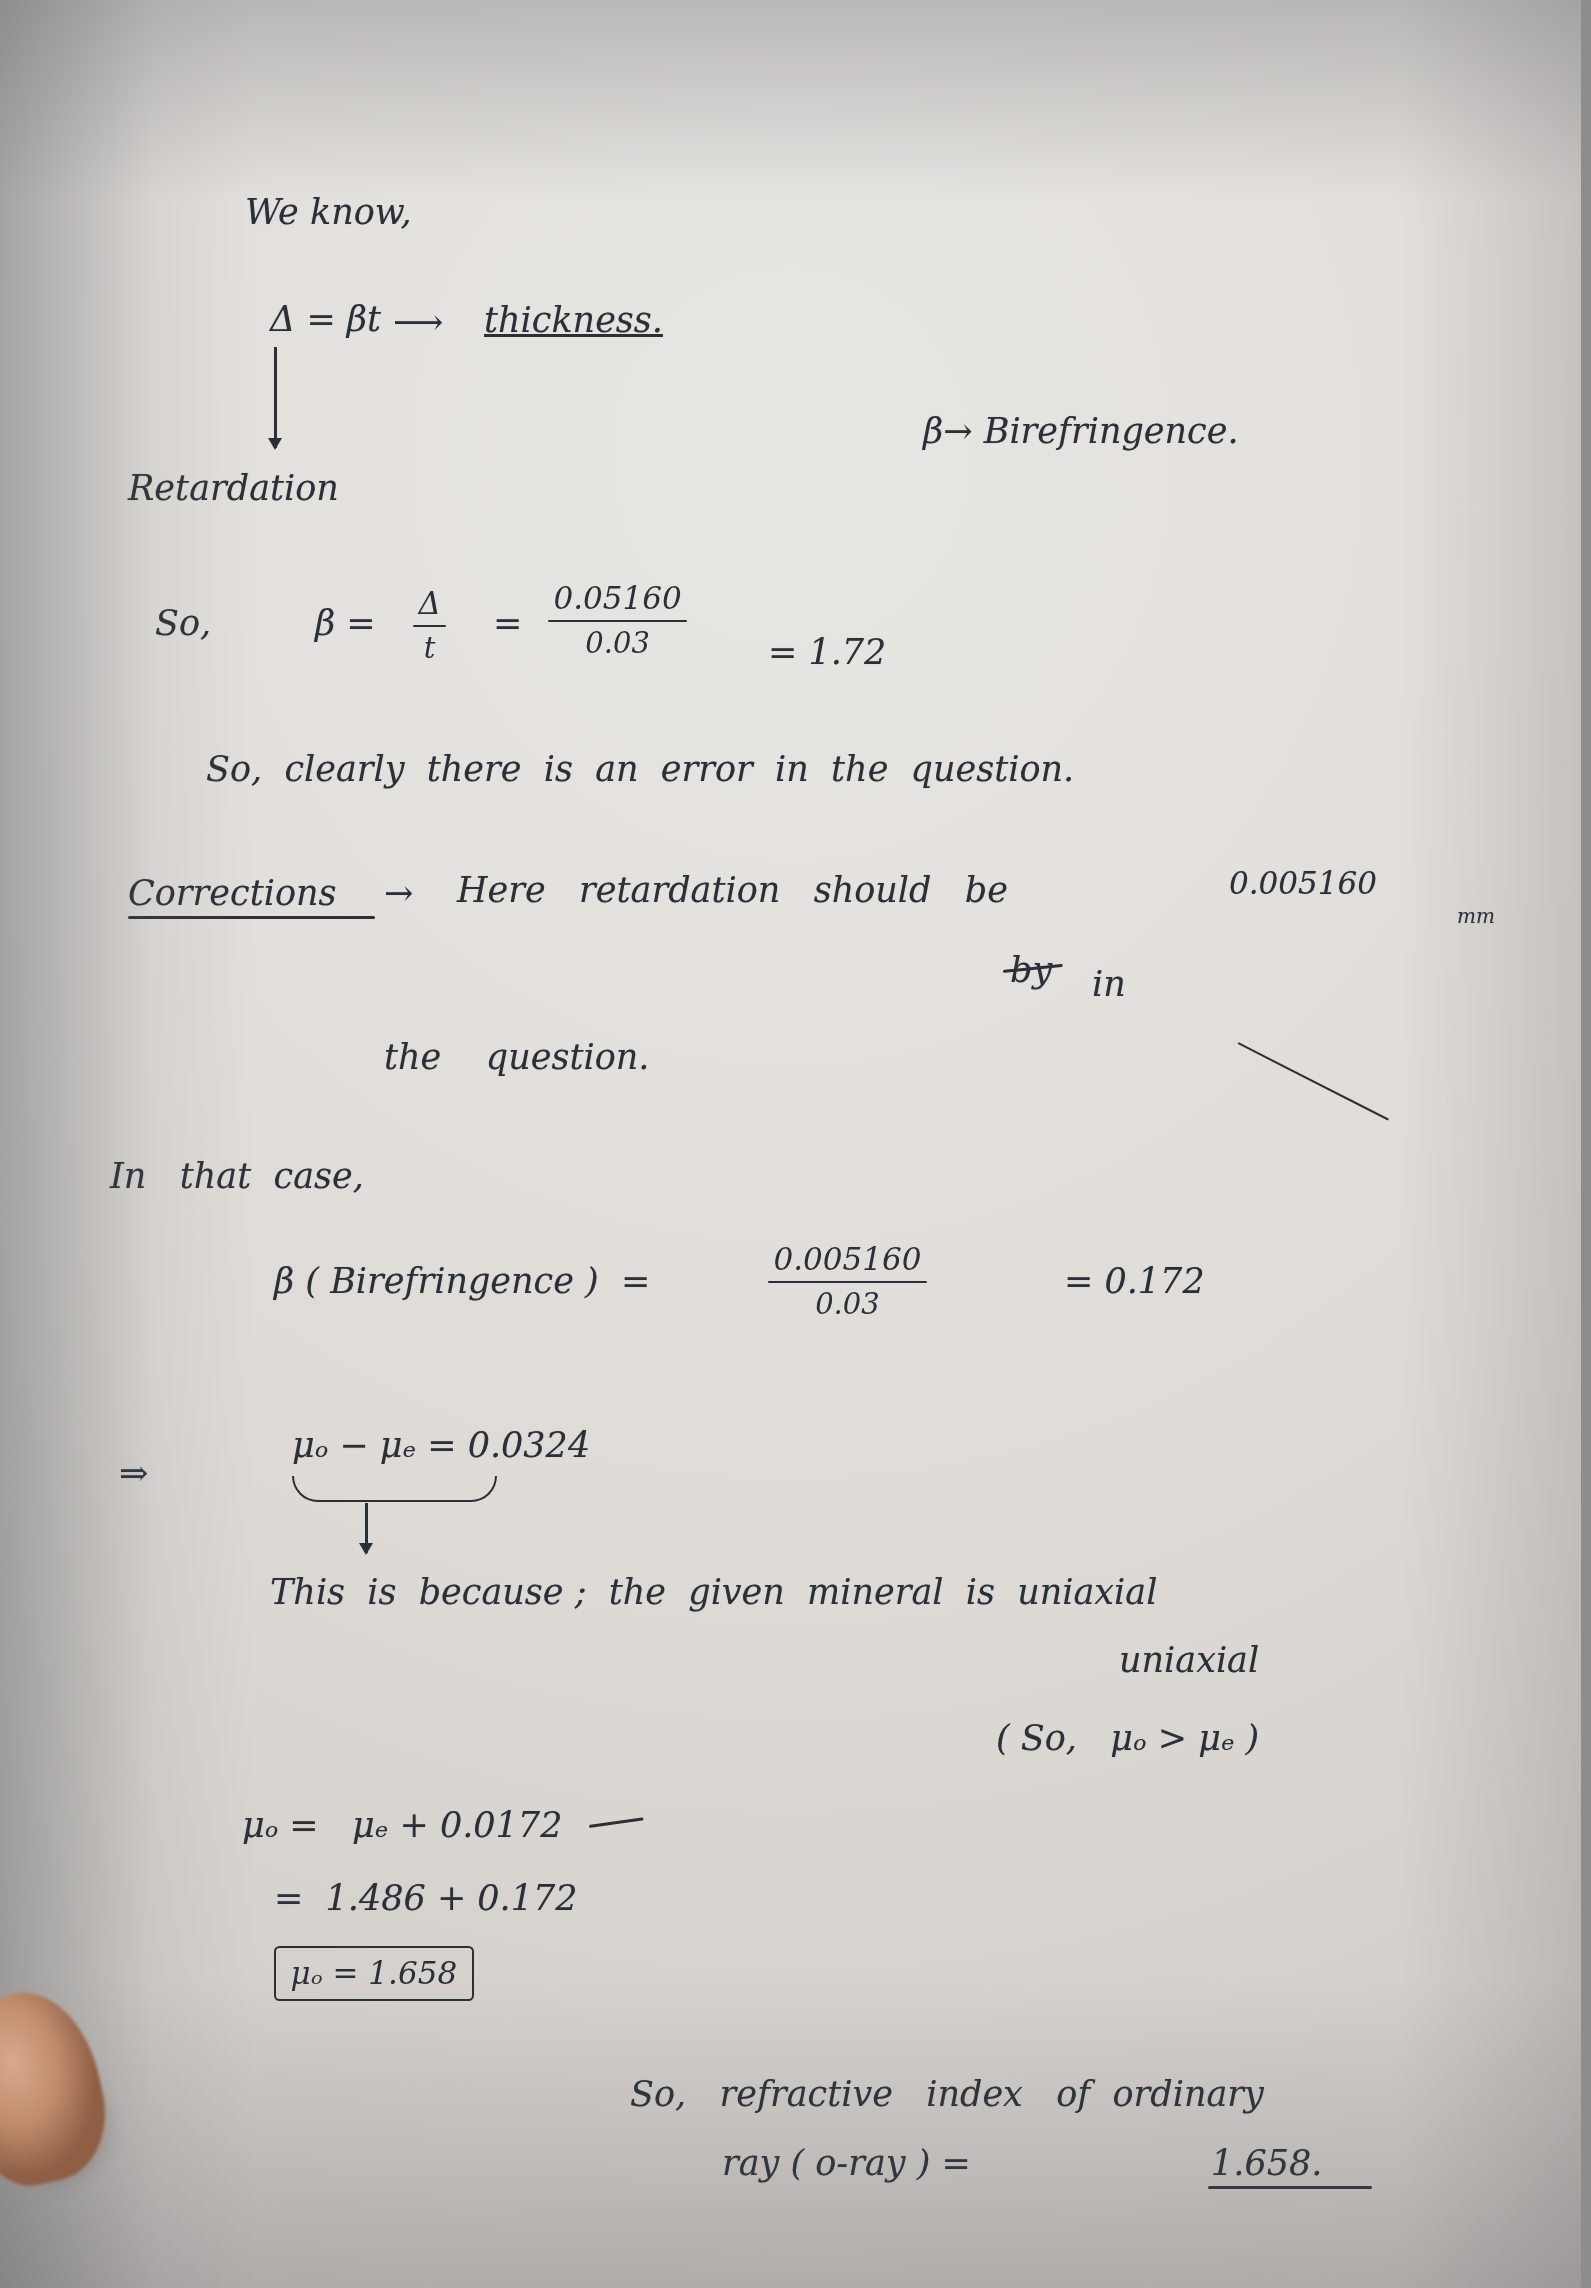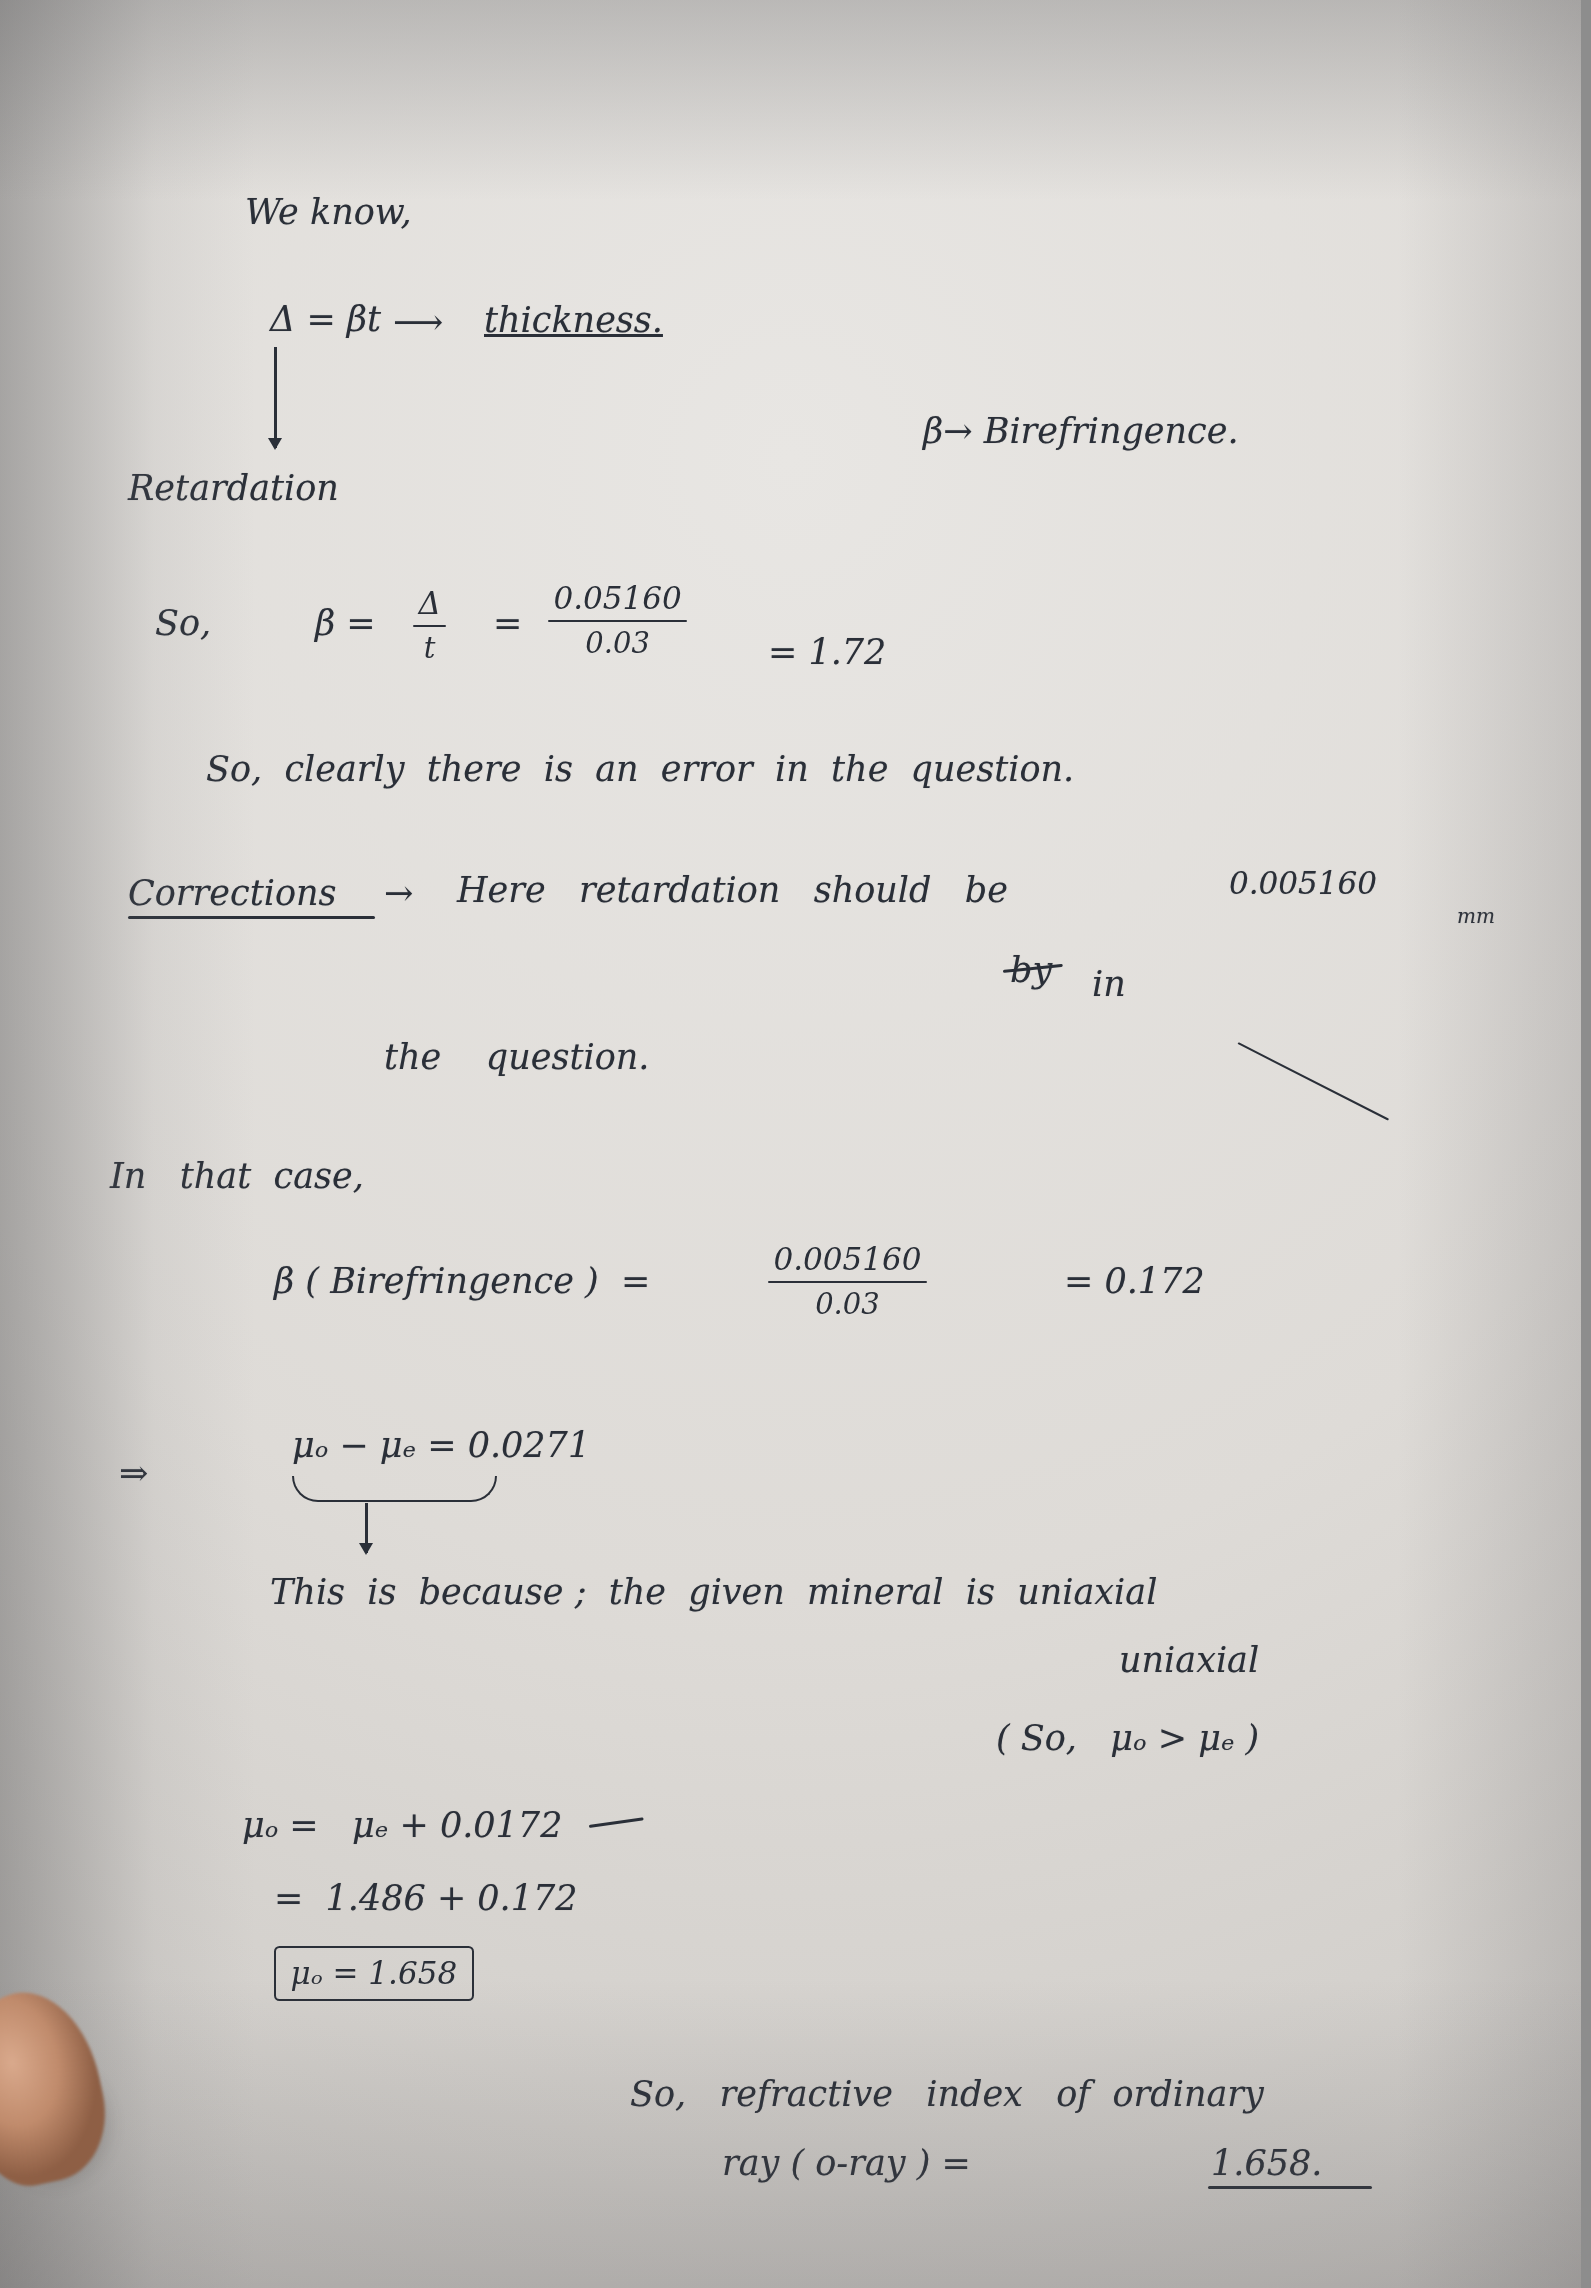--- a/index.html
+++ b/index.html
@@ -203,21 +203,21 @@
 
   <div class="ink h1" style="left:274px; top:1261px;">β ( Birefringence )  =</div>
   <div class="frac" style="left:768px; top:1241px;">
     <span class="num">0.005160</span>
     <span class="bar"></span>
     <span class="den">0.03</span>
   </div>
   <div class="ink h1" style="left:1064px; top:1261px;">= 0.172</div>
 
   <div class="ink h1" style="left:119px; top:1453px;">⇒</div>
-  <div class="ink h1" style="left:292px; top:1425px;">μₒ − μₑ = 0.0271</div>
+  <div class="ink h1" style="left:292px; top:1425px;">μₒ − μₑ = 0.0324</div>
   <div class="brace" style="left:292px; top:1476px; width:201px;"></div>
   <div class="arrow-down" style="left:365px; top:1503px; height:50px;"></div>
 
   <div class="ink h1" style="left:270px; top:1572px;">This  is  because ;  the  given  mineral  is  uniaxial</div>
   <div class="ink h1" style="left:1119px; top:1640px;">uniaxial</div>
 
   <div class="ink h1" style="left:996px; top:1718px;">( So,   μₒ &gt; μₑ )</div>
 
   <div class="ink h1" style="left:242px; top:1805px;">μₒ =   μₑ + 0.0172</div>
   <div class="stroke" style="left:589px; top:1825px; width:55px; transform:rotate(-8deg);"></div>

